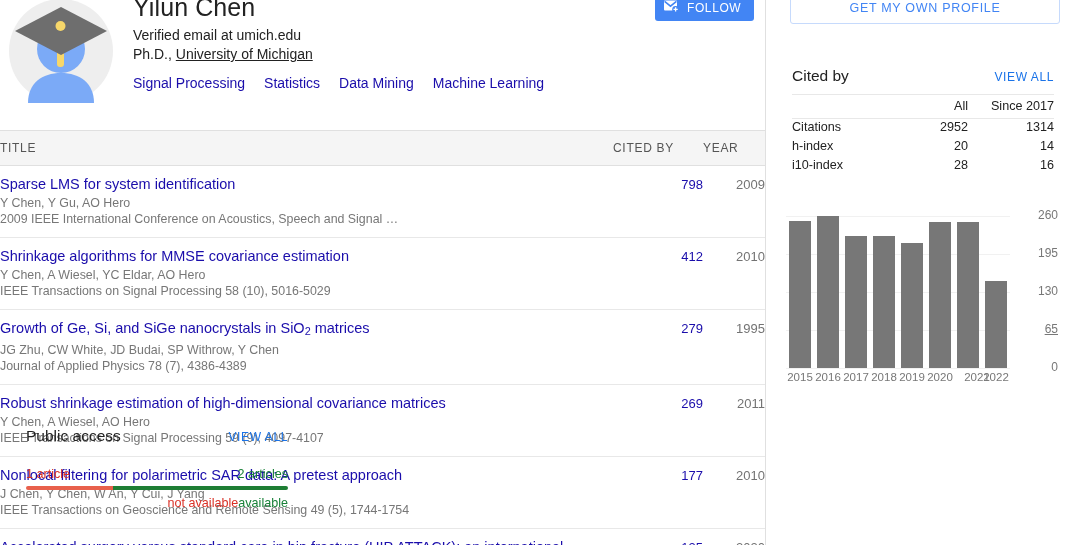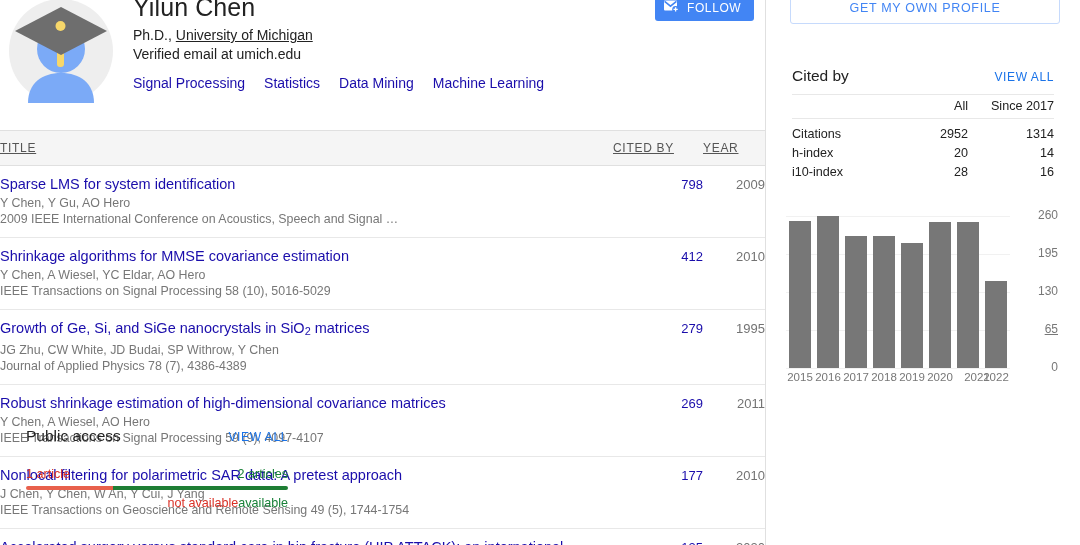--- a/index.html
+++ b/index.html
@@ -94,21 +94,20 @@
     background: #f5f5f5;
     border-top: 1px solid #e0e0e0;
     border-bottom: 1px solid #e0e0e0;
     height: 35px;
     font-size: 12px;
     font-weight: 400;
     letter-spacing: .7px;
     color: #555;
     text-align: left;
     padding: 0;
-    text-decoration: underline;
   }
   th.col-title { padding-left: 9px; color: #1a0dab; }
   th.col-cited { text-align: right; width: 90px; color: #555; padding-right: 12px; }
   th.col-year  { text-align: right; width: 62px; color: #1a0dab; padding-right: 10px; }
 
   #pubs-table tbody td {
     border-bottom: 1px solid #e8e8e8;
     padding: 9px 0 10px 0;
     vertical-align: top;
   }
@@ -216,21 +215,21 @@
     font-size: 12.6px;
     color: #222;
     text-align: right;
     padding: 1px 0 1px 0;
     line-height: 17px;
   }
   #citetable td.lbl { text-align: left; }
   #citetable tr td:first-child { color: #222; }
   .col-all { width: 78px; }
   .col-since { width: 86px; }
-  #citetable tbody tr:first-child td { padding-top: 7px; }
+  #citetable tbody tr:first-child td { padding-top: 0; }
 
   
   #chart-wrap {
     position: absolute;
     left: 780px; top: 205px;
     width: 290px; height: 180px;
   }
   #chart-plot {
     position: absolute;
     left: 6px; top: 11px;
@@ -318,24 +317,24 @@
             <path d="M22 104 C22 84 36 74 55 74 C74 74 88 84 88 104 Z" fill="#7baaf7"></path>
           </g>
           <rect x="51" y="28" width="7" height="40" rx="3" fill="#f7d76a"></rect>
           <polygon points="55,8 101,32 55,56 9,32" fill="#6e6e6e"></polygon>
           <circle cx="54.5" cy="27" r="5" fill="#f7d76a"></circle>
         </svg>
       </div>
 
       <div id="profile-info">
         <h1 id="profile-name">Yilun Chen</h1>
+        <div class="profile-line">Verified email at umich.edu</div>
         <div class="profile-line">
           <span>Ph.D., </span><a class="aff-link" href="#">University of Michigan</a>
         </div>
-        <div class="profile-line">Verified email at umich.edu</div>
         <div id="interests">
           <a href="#">Signal Processing</a><a href="#">Statistics</a><a href="#">Data Mining</a><a href="#">Machine Learning</a>
         </div>
       </div>
 
       <button id="follow-button">
         <span class="envelope">
           <svg width="16" height="13" viewBox="0 0 16 13">
             <rect x="0" y="0.5" width="13" height="10" rx="1" fill="#ffffff"></rect>
             <path d="M0.6 1.3 L6.5 6.2 L12.4 1.3" stroke="#4285f4" stroke-width="1.5" fill="none"></path>

